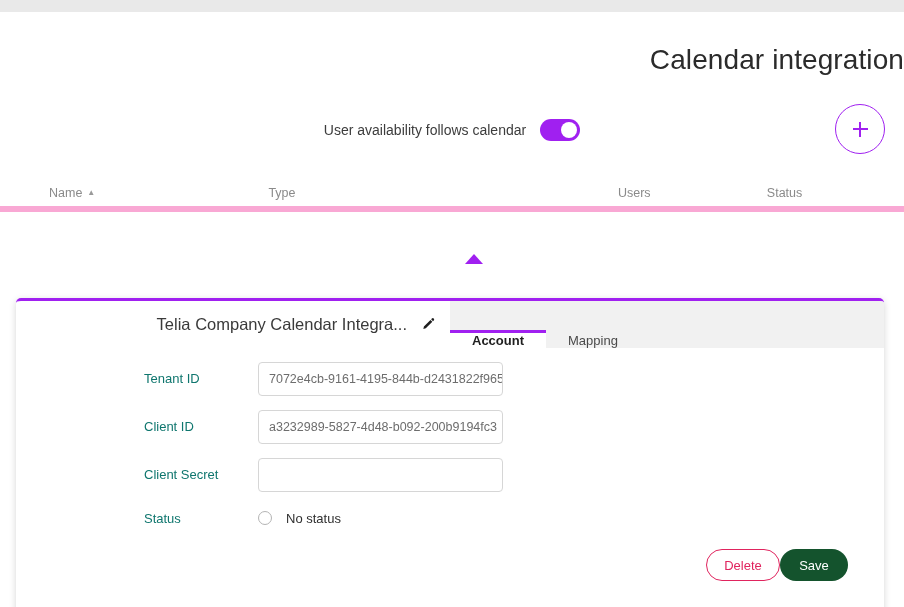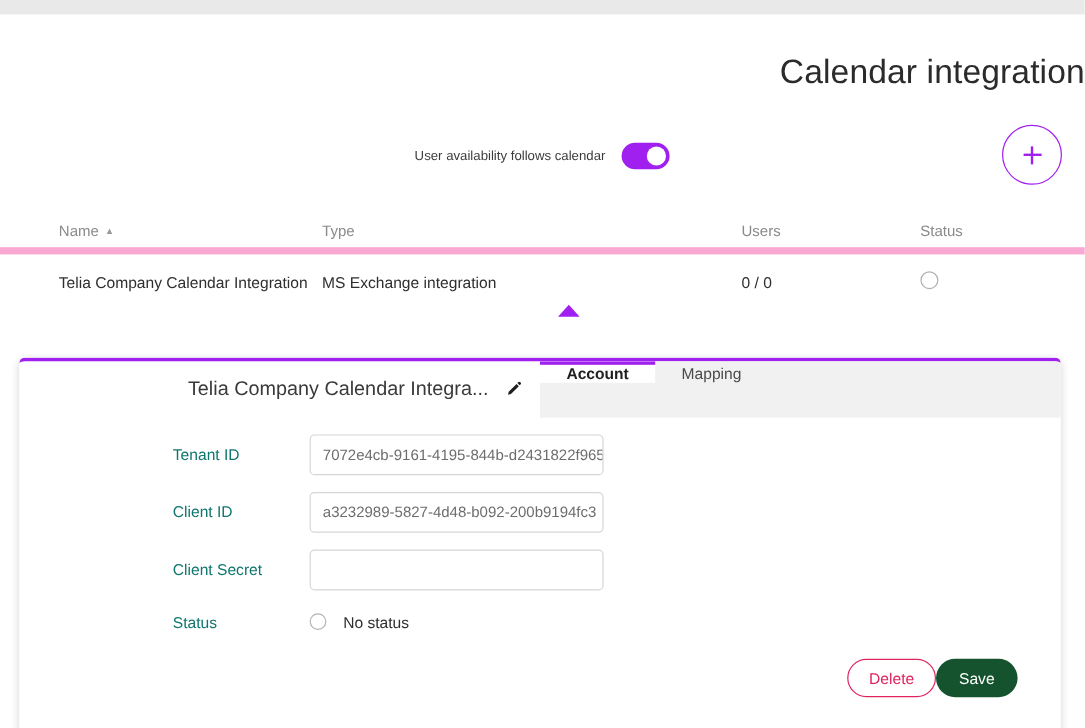--- a/index.html
+++ b/index.html
@@ -24,21 +24,21 @@
     text-align: right;
     font-size: 28px; font-weight: 400; color: #2b2b2b;
     letter-spacing: .1px;
   }
 
   
   .toggle-row {
     position: absolute; left: 0; top: 119px; width: 904px;
     display: flex; align-items: center; justify-content: center; gap: 14px;
   }
-  .toggle-label { font-size: 11px; color: #3c3c3c; }
+  .toggle-label { font-size: 14px; color: #3c3c3c; }
   .switch {
     width: 40px; height: 22px; border-radius: 11px;
     background: #A020F0; position: relative; cursor: pointer;
     box-shadow: 0 0 0 0 rgba(0,0,0,0);
   }
   .switch .knob {
     position: absolute; top: 3px; right: 3px;
     width: 16px; height: 16px; border-radius: 50%; background: #fff;
   }
 
@@ -95,21 +95,21 @@
     width: 0; height: 0;
     border-left: 9px solid transparent;
     border-right: 9px solid transparent;
     border-bottom: 10px solid #A020F0;
   }
 
   .panel-head { position: relative; height: 47px; }
   .tabstrip {
     position: absolute; left: 434px; top: 0; right: 0; height: 47px;
     background: #f1f1f1;
-    display: flex; align-items: flex-start;
+    display: flex; align-items: flex-end;
   }
   .tab {
     display: flex; align-items: center; justify-content: center;
     padding: 0 22px; font-size: 13px; color: #4a4a4a; cursor: pointer;
     background: transparent; border-top: 3px solid transparent;
   }
   .tab.active {
     background: #ffffff; color: #1f1f1f; font-weight: 700;
     border-top: 3px solid #A020F0;
   }
@@ -188,28 +188,20 @@
 
   <div class="table">
     <div class="thead">
       <div class="th col-name">
         <span>Name</span><span class="sort-caret">▲</span>
       </div>
       <div class="th col-type">Type</div>
       <div class="th col-users">Users</div>
       <div class="th col-status">Status</div>
     </div>
-    <div class="trow">
-      <div class="td col-name">Telia Company Calendar Integration</div>
-      <div class="td col-type">MS Exchange integration</div>
-      <div class="td col-users">0 / 0</div>
-      <div class="td col-status">
-        <span class="status-circle"></span>
-      </div>
-    </div>
   </div>
 
   <div class="caret-up"></div>
 
   <div class="panel">
 
     <div class="panel-head">
       <div class="panel-title-wrap">
         <span class="panel-title">Telia Company Calendar Integra...</span>
         <span class="pencil-icon">

